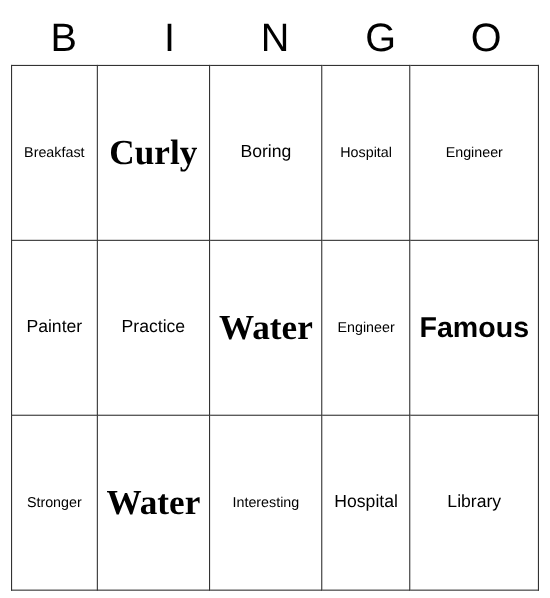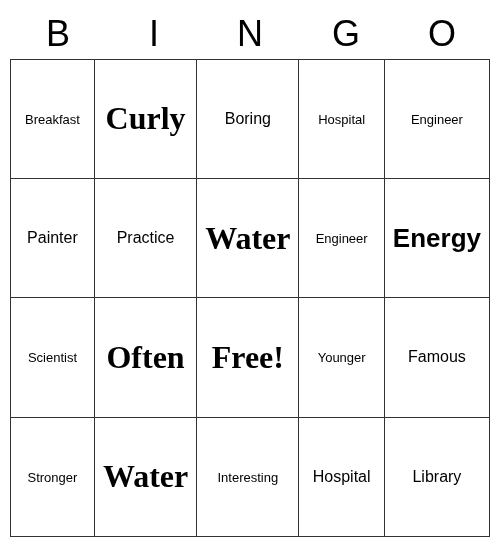--- a/index.html
+++ b/index.html
@@ -102,28 +102,21 @@
           <td><span class="cell-text size-xlarge">Curly</span></td>
           <td><span class="cell-text size-medium">Boring</span></td>
           <td><span class="cell-text size-small">Hospital</span></td>
           <td><span class="cell-text size-small">Engineer</span></td>
         </tr>
         <tr>
           <td><span class="cell-text size-medium">Painter</span></td>
           <td><span class="cell-text size-medium">Practice</span></td>
           <td><span class="cell-text size-xlarge">Water</span></td>
           <td><span class="cell-text size-small">Engineer</span></td>
-          <td><span class="cell-text size-large">Energy</span></td>
-        </tr>
-        <tr>
-          <td><span class="cell-text size-small">Scientist</span></td>
-          <td><span class="cell-text size-xlarge">Often</span></td>
-          <td><span class="cell-text size-xlarge">Free!</span></td>
-          <td><span class="cell-text size-small">Younger</span></td>
-          <td><span class="cell-text size-medium">Famous</span></td>
+          <td><span class="cell-text size-large">Famous</span></td>
         </tr>
         <tr>
           <td><span class="cell-text size-small">Stronger</span></td>
           <td><span class="cell-text size-xlarge">Water</span></td>
           <td><span class="cell-text size-small">Interesting</span></td>
           <td><span class="cell-text size-medium">Hospital</span></td>
           <td><span class="cell-text size-medium">Library</span></td>
         </tr>
       </tbody>
   </table>

